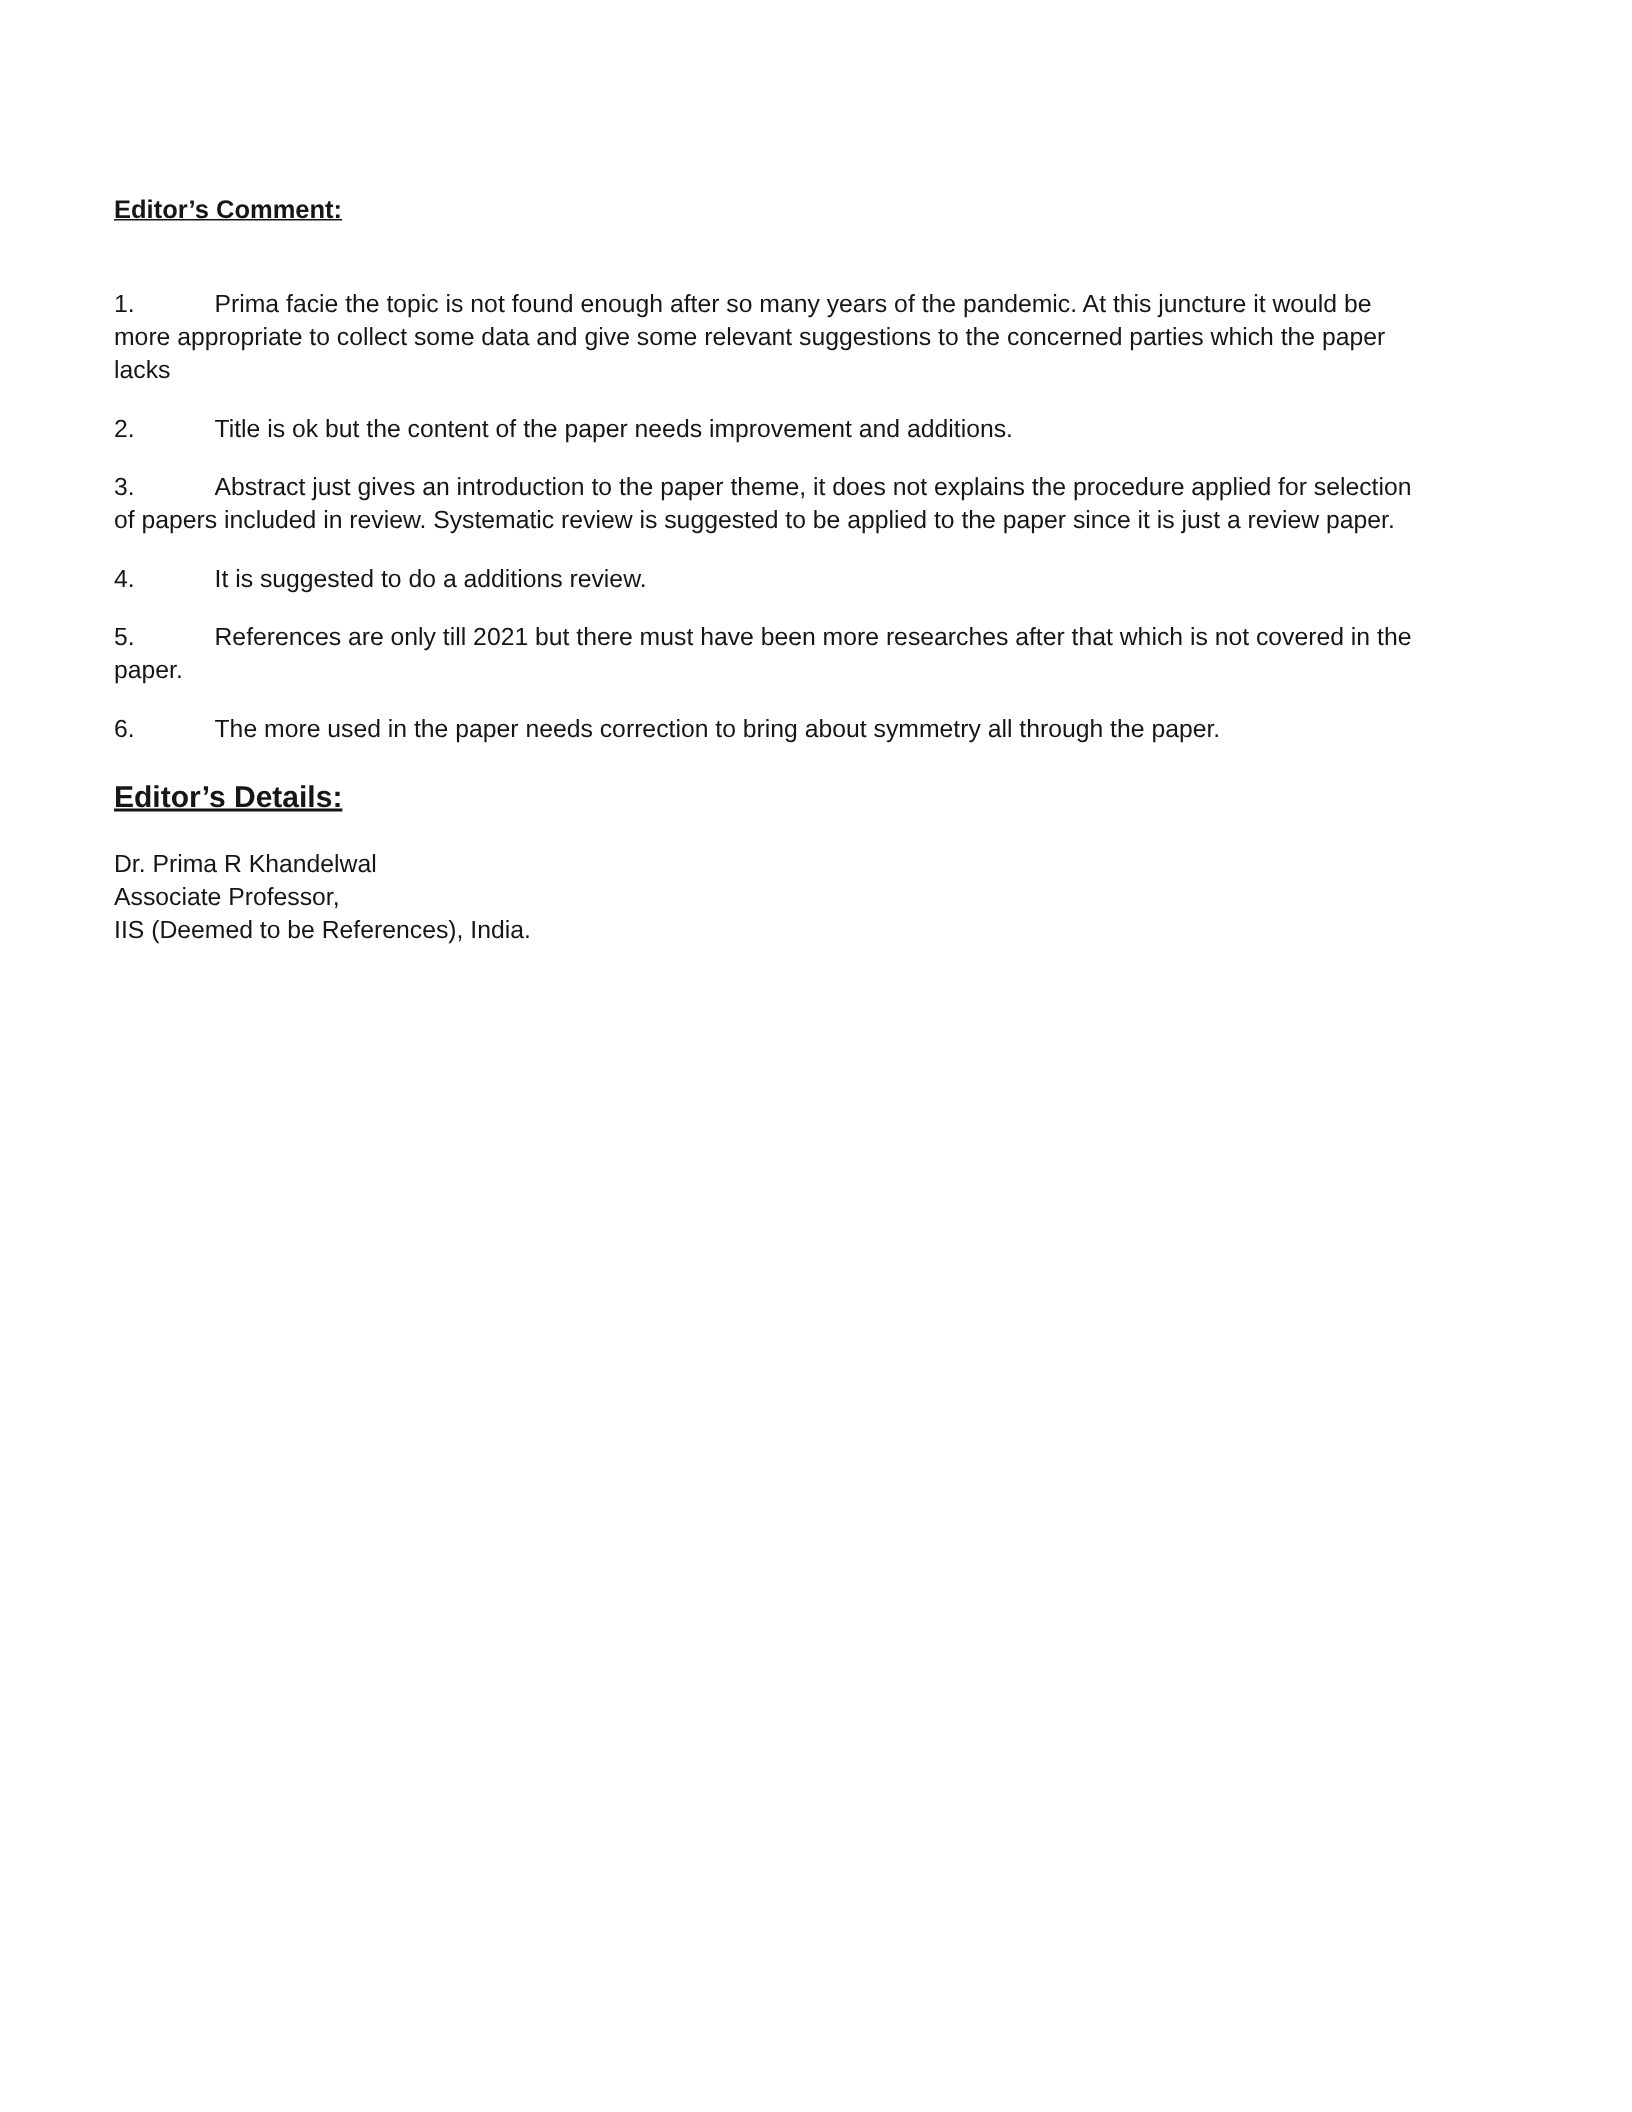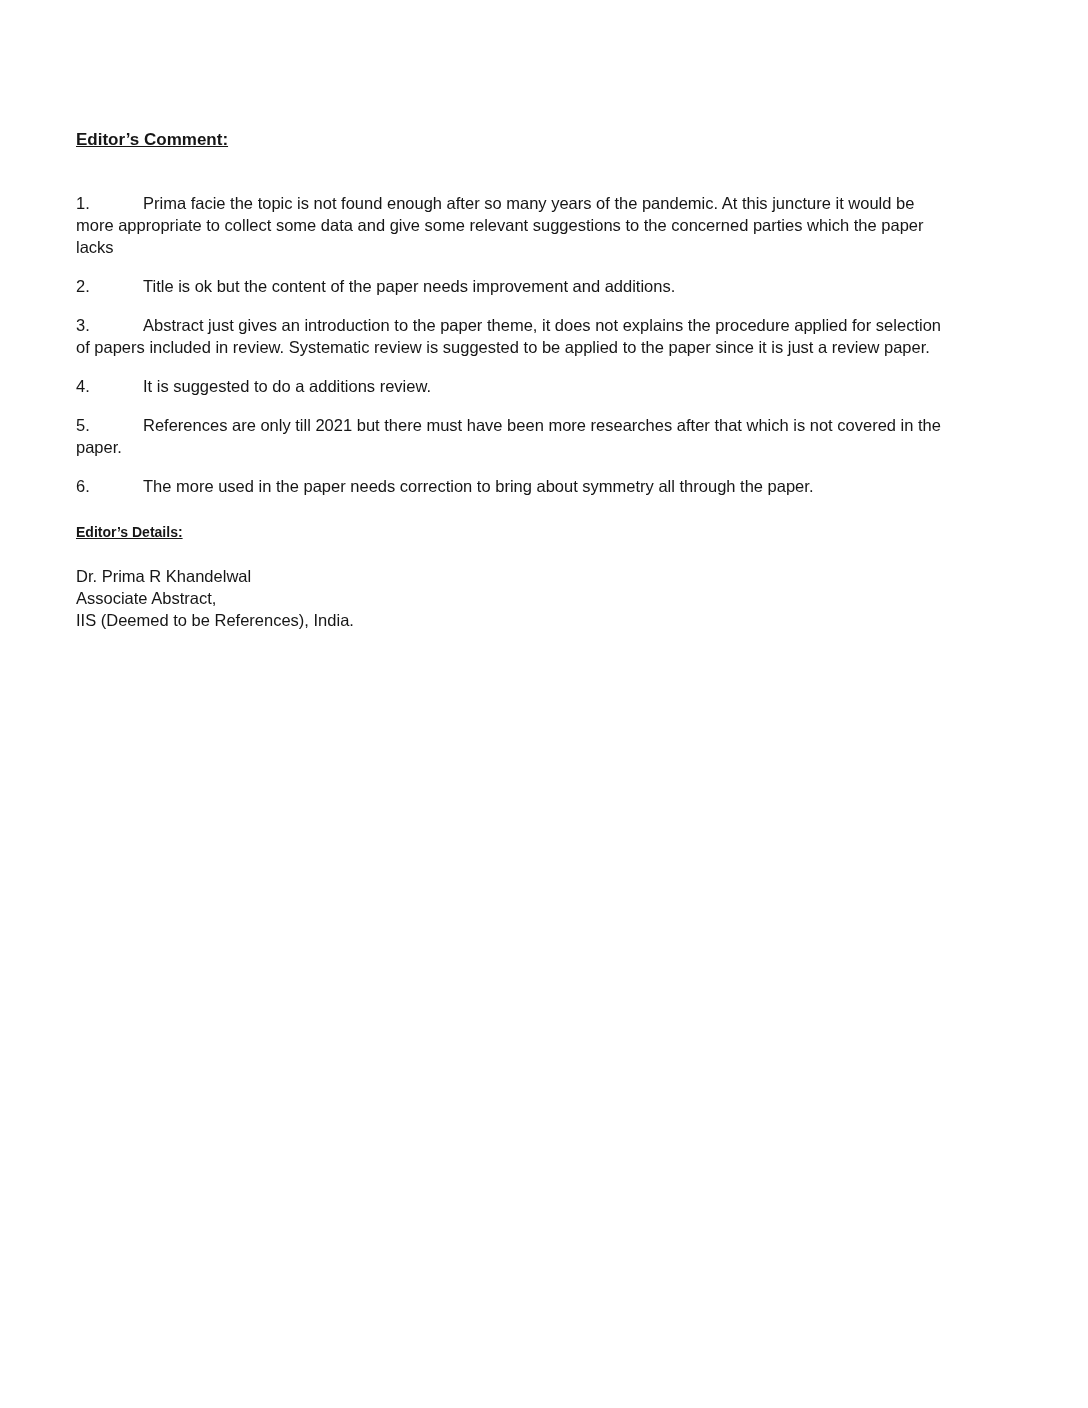--- a/index.html
+++ b/index.html
@@ -28,21 +28,21 @@
   }
   .comment-item {
     margin: 0 0 17px 0;
   }
   .item-number {
     display: inline-block;
     width: 67px;
   }
   .details-heading {
     font-weight: bold;
-    font-size: 14px;
+    font-size: 20px;
     text-decoration: underline;
     margin: 24px 0 0 0;
   }
   .details-block {
     margin-top: 22px;
   }
   .details-line {
     margin: 0;
   }
 </style>
@@ -74,17 +74,17 @@
   </p>
 
   <p class="comment-item">
     <span class="item-number">6.</span><span>The more used in the paper needs correction to bring about symmetry all through the paper.</span>
   </p>
 
   <div class="details-heading">Editor’s Details:</div>
 
   <div class="details-block">
     <p class="details-line">Dr. Prima R Khandelwal</p>
-    <p class="details-line">Associate Abstract,</p>
+    <p class="details-line">Associate Professor,</p>
     <p class="details-line">IIS (Deemed to be References), India.</p>
   </div>
 
 </div>
 
 </body></html>

